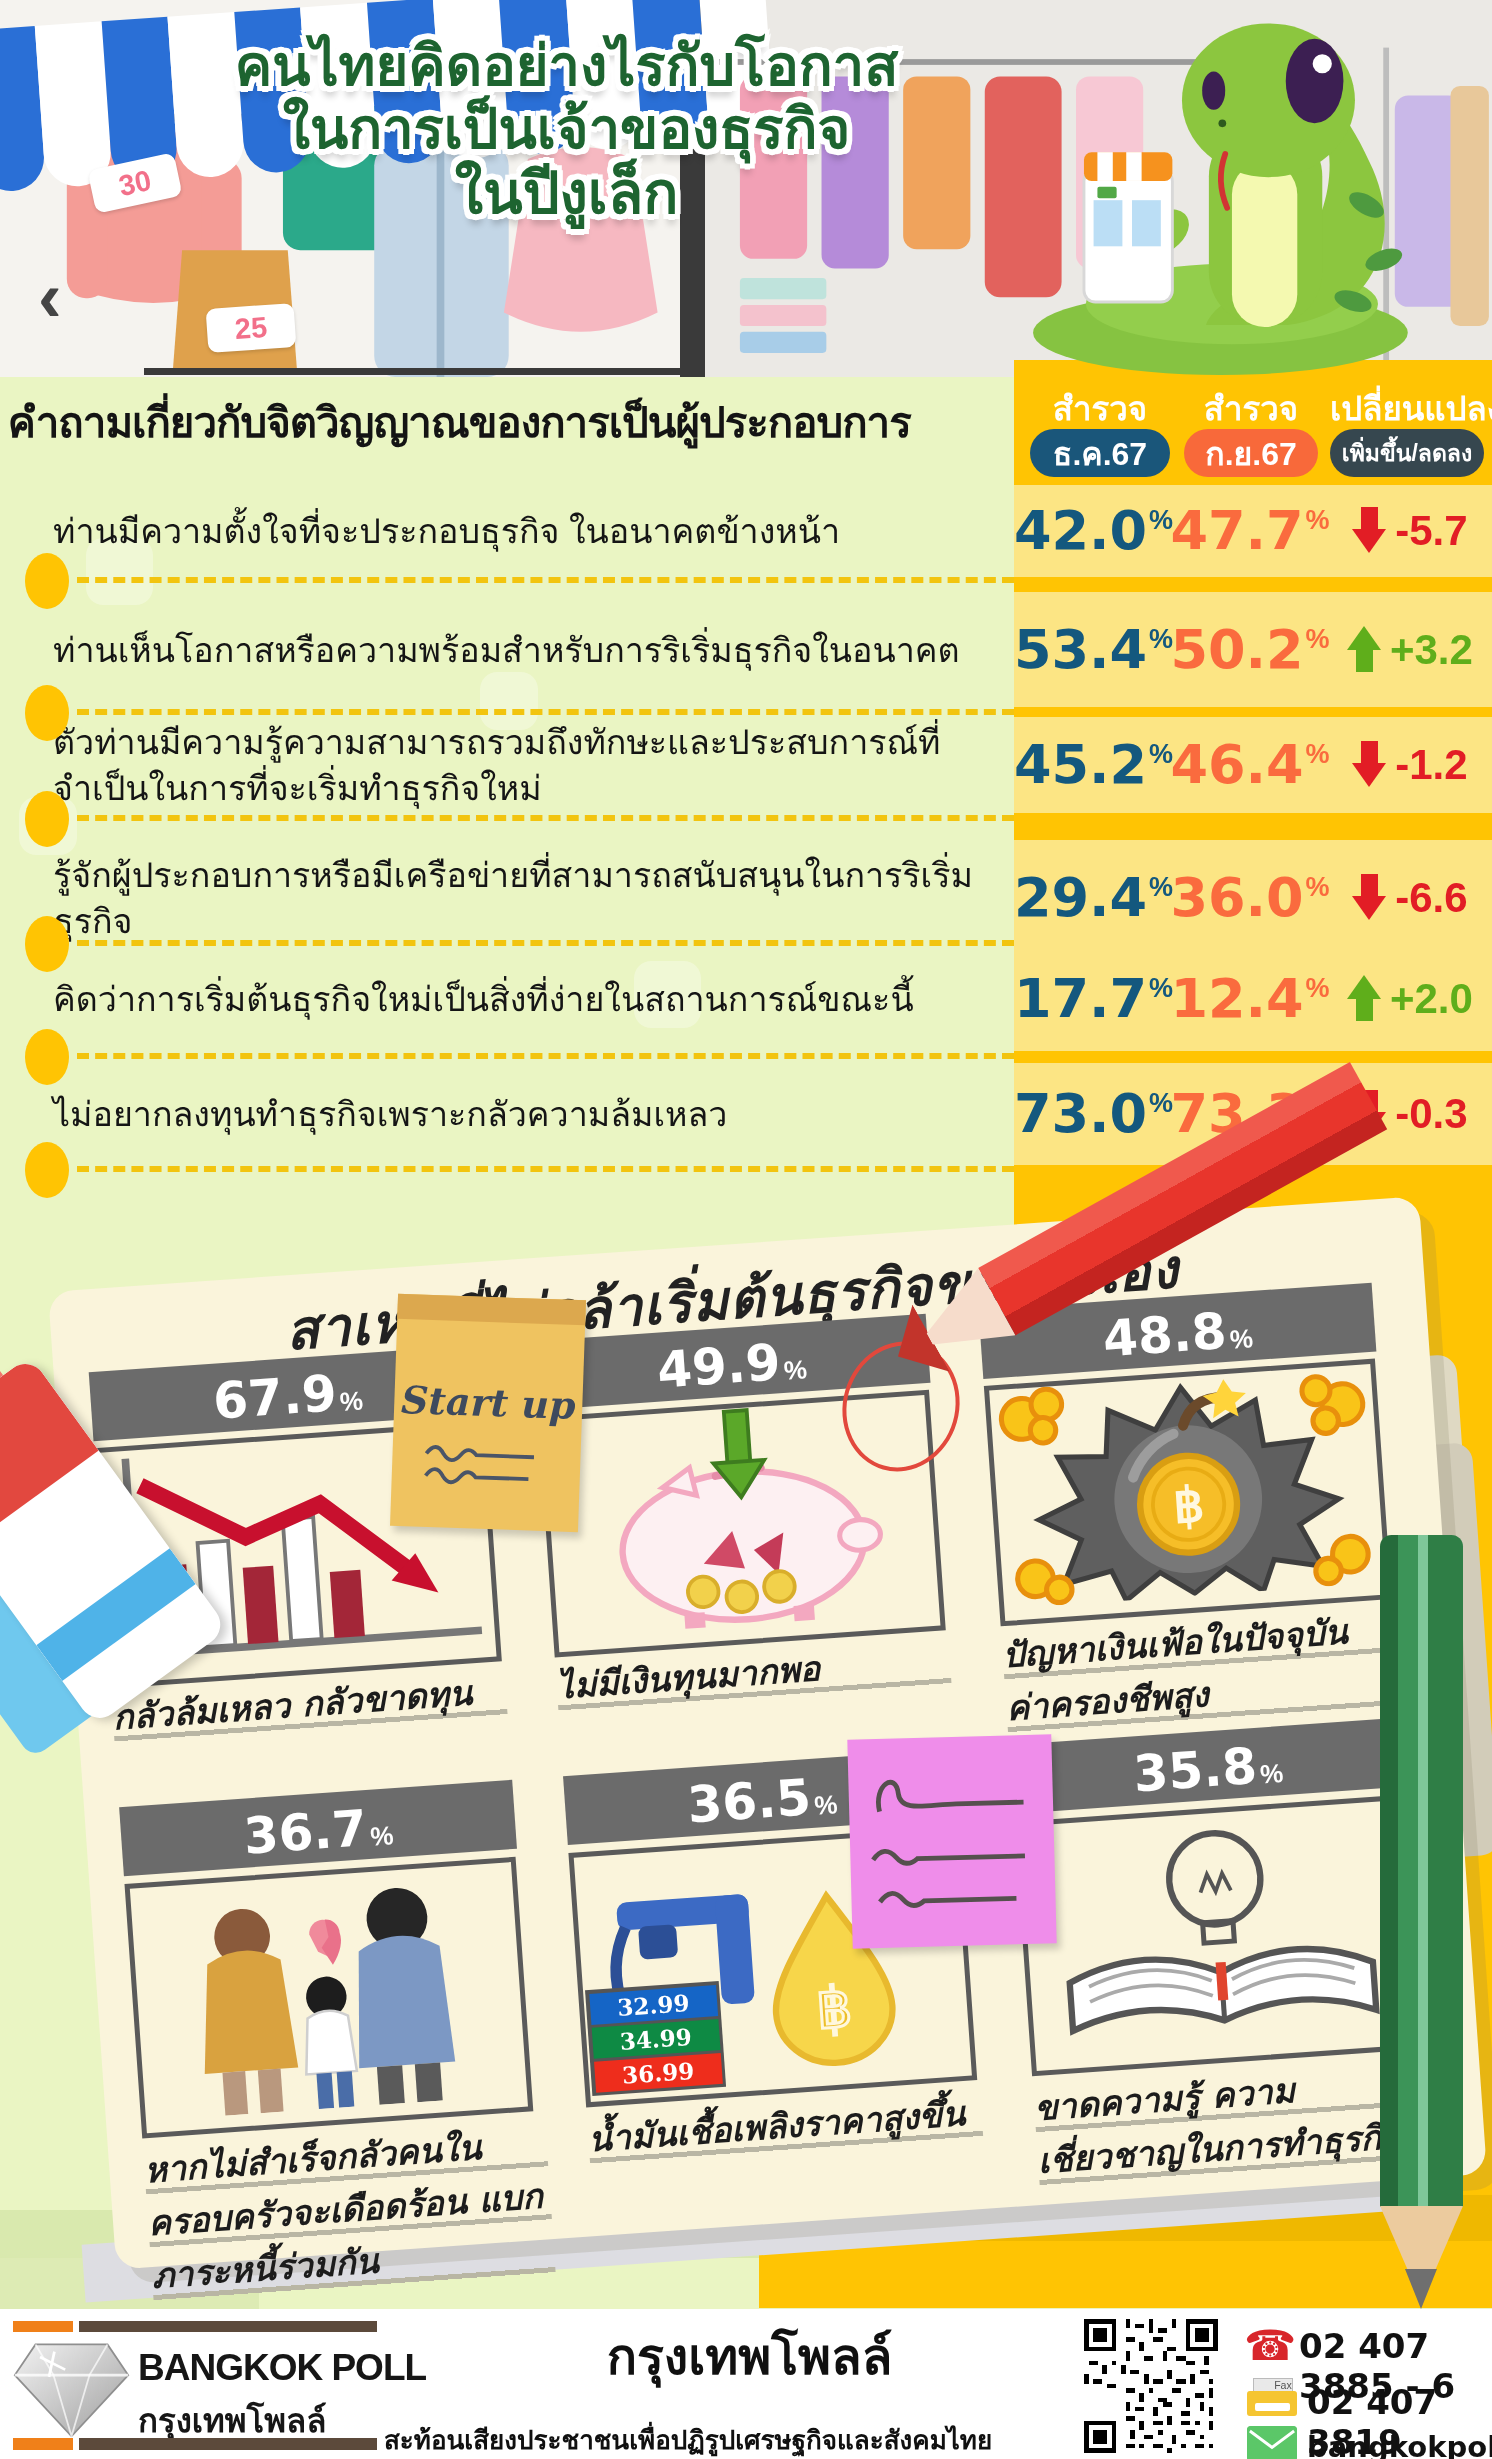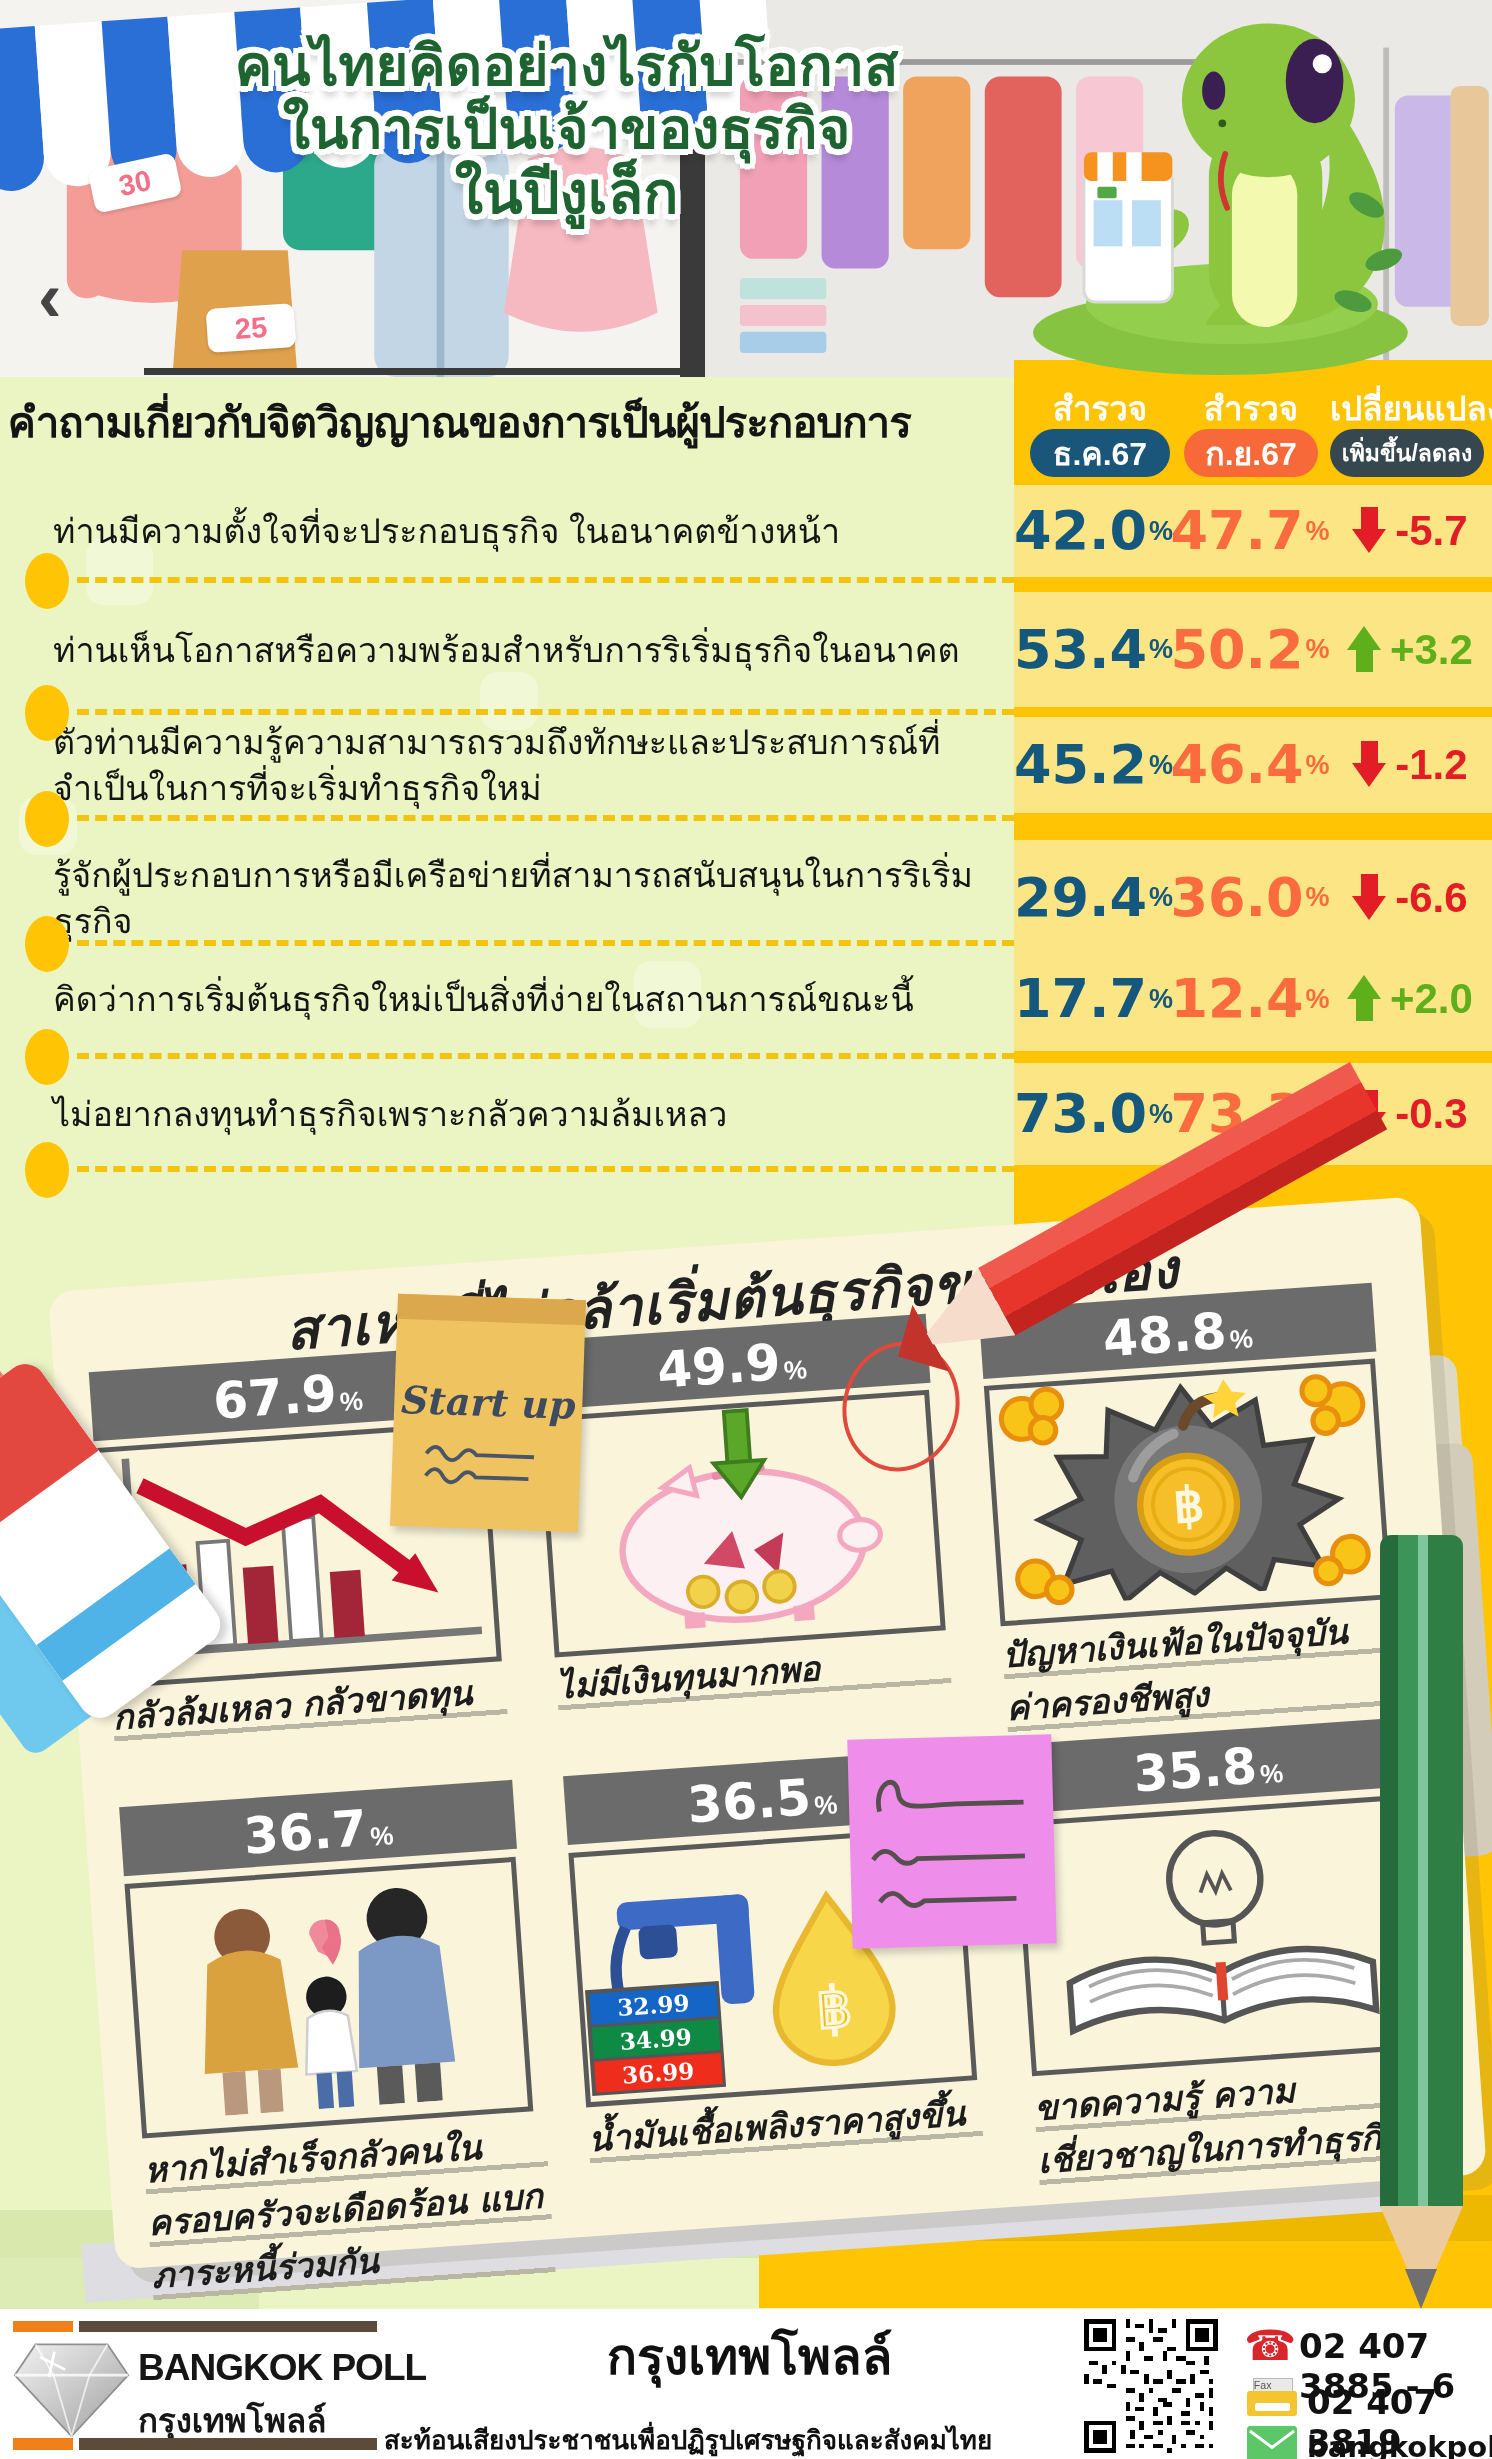--- a/index.html
+++ b/index.html
@@ -34,21 +34,21 @@
   .qheader{position:absolute;left:7.7px;top:389px;width:1004px;font-size:42px;font-weight:800;color:#141414;white-space:nowrap;letter-spacing:-1px;}
   .qrow{position:absolute;left:53px;width:946px;display:flex;align-items:center;}
   .qrow p{margin:0;font-size:34px;line-height:46px;color:#151515;font-weight:500;}
   .gold-col{position:absolute;left:1014px;top:360px;width:479px;height:1948px;background:#ffc403;}
   .vh-label{position:absolute;top:382px;font-size:33px;font-weight:700;color:#fff;text-align:center;}
   .pill{position:absolute;top:429px;height:48px;border-radius:25px;color:#fff;font-weight:700;display:flex;align-items:center;justify-content:center;}
   .pill1{left:1030px;width:140px;background:#1a567a;font-size:32px;}
   .pill2{left:1184px;width:134px;background:#f8693a;font-size:32px;}
   .pill3{left:1330px;width:154px;background:#36474f;font-size:23px;}
   .vrow{position:absolute;left:1014px;width:479px;background:#fce584;display:flex;align-items:center;}
-  .cell{display:flex;align-items:center;justify-content:center;}
+  .cell{display:flex;align-items:flex-start;justify-content:center;}
   .cell .num{font-size:54px;font-weight:800;line-height:54px;font-family:"DejaVu Sans",sans-serif;}
   .cell .pc{font-size:27px;font-weight:800;line-height:33px;margin-left:1.9px;}
   .cell.dec{width:159px;color:#14587e;}
   .cell.sep{width:154px;color:#fa6b3e;}
   .cell.chg{width:167px;align-items:flex-start;gap:7.7px;font-family:Liberation Sans, sans-serif;}
   .cell.chg .chgnum{font-size:42px;font-weight:800;}
   .chg.down{color:#e21d25;}
   .chg.up{color:#5fae1b;}
   .arrow{position:relative;display:inline-block;width:35px;height:46px;flex:0 0 35px;}
   .arrow.down::after{content:"";position:absolute;left:8.6px;top:0;width:17.3px;height:24px;background:currentColor;}
@@ -113,21 +113,21 @@
   .bar-orange{position:absolute;width:60px;height:11.5px;background:#f08019;}
   .bar-brown{position:absolute;width:298px;height:11.5px;background:#5c4a3b;}
   .logo-title{position:absolute;left:138px;top:38px;font-size:37px;font-weight:800;color:#161616;letter-spacing:-1px;}
   .logo-sub{position:absolute;left:138px;top:85px;font-size:33px;font-weight:700;color:#161616;}
   .center-title{position:absolute;left:423px;top:7.7px;width:653px;text-align:center;font-size:50px;font-weight:800;color:#101010;}
   .center-l1{position:absolute;left:384px;top:73px;width:730px;text-align:center;font-size:26px;font-weight:600;color:#101010;}
   .center-l2{position:absolute;left:384px;top:110px;width:730px;text-align:left;font-size:26px;font-weight:600;color:#101010;}
   .contact-txt{position:absolute;font-weight:700;color:#111;font-family:"DejaVu Sans",sans-serif;}
   .phone-glyph{position:absolute;left:1244px;top:11.5px;font-size:42px;color:#d8262b;}
   .fax-icon{position:absolute;left:1247px;top:69px;width:50px;height:38px;}
-  .fax-icon .tab{position:absolute;left:5.8px;top:0;width:38px;height:15.4px;background:#e9e9e9;border:1px solid #bbb;font-size:10.6px;color:#555;text-align:left;line-height:13.4px;}
+  .fax-icon .tab{position:absolute;left:5.8px;top:0;width:38px;height:15.4px;background:#e9e9e9;border:1px solid #bbb;font-size:10.6px;color:#555;text-align:right;line-height:13.4px;}
   .fax-icon .bodyf{position:absolute;left:0;top:13.4px;width:50px;height:25px;background:#f5c531;border-radius:2.9px;}
   .fax-icon .slot{position:absolute;left:7.7px;top:25px;width:35px;height:7.7px;background:#fff;border-radius:1.9px;}
   .mail-icon{position:absolute;left:1247px;top:117px;width:50px;height:35px;background:#5bc768;border-radius:3.8px;}
 
   svg{display:block;}
 </style>
 </head>
 <body>
 
 <div class="page">

